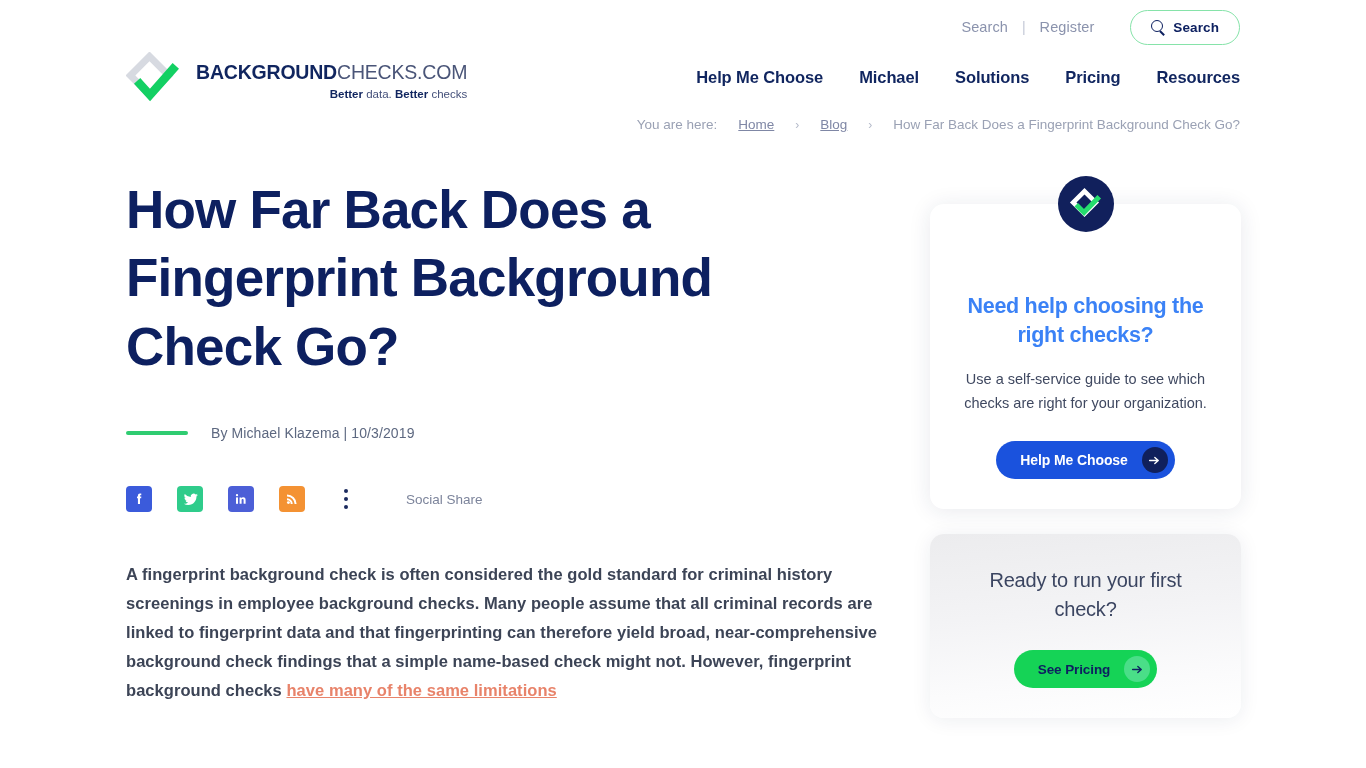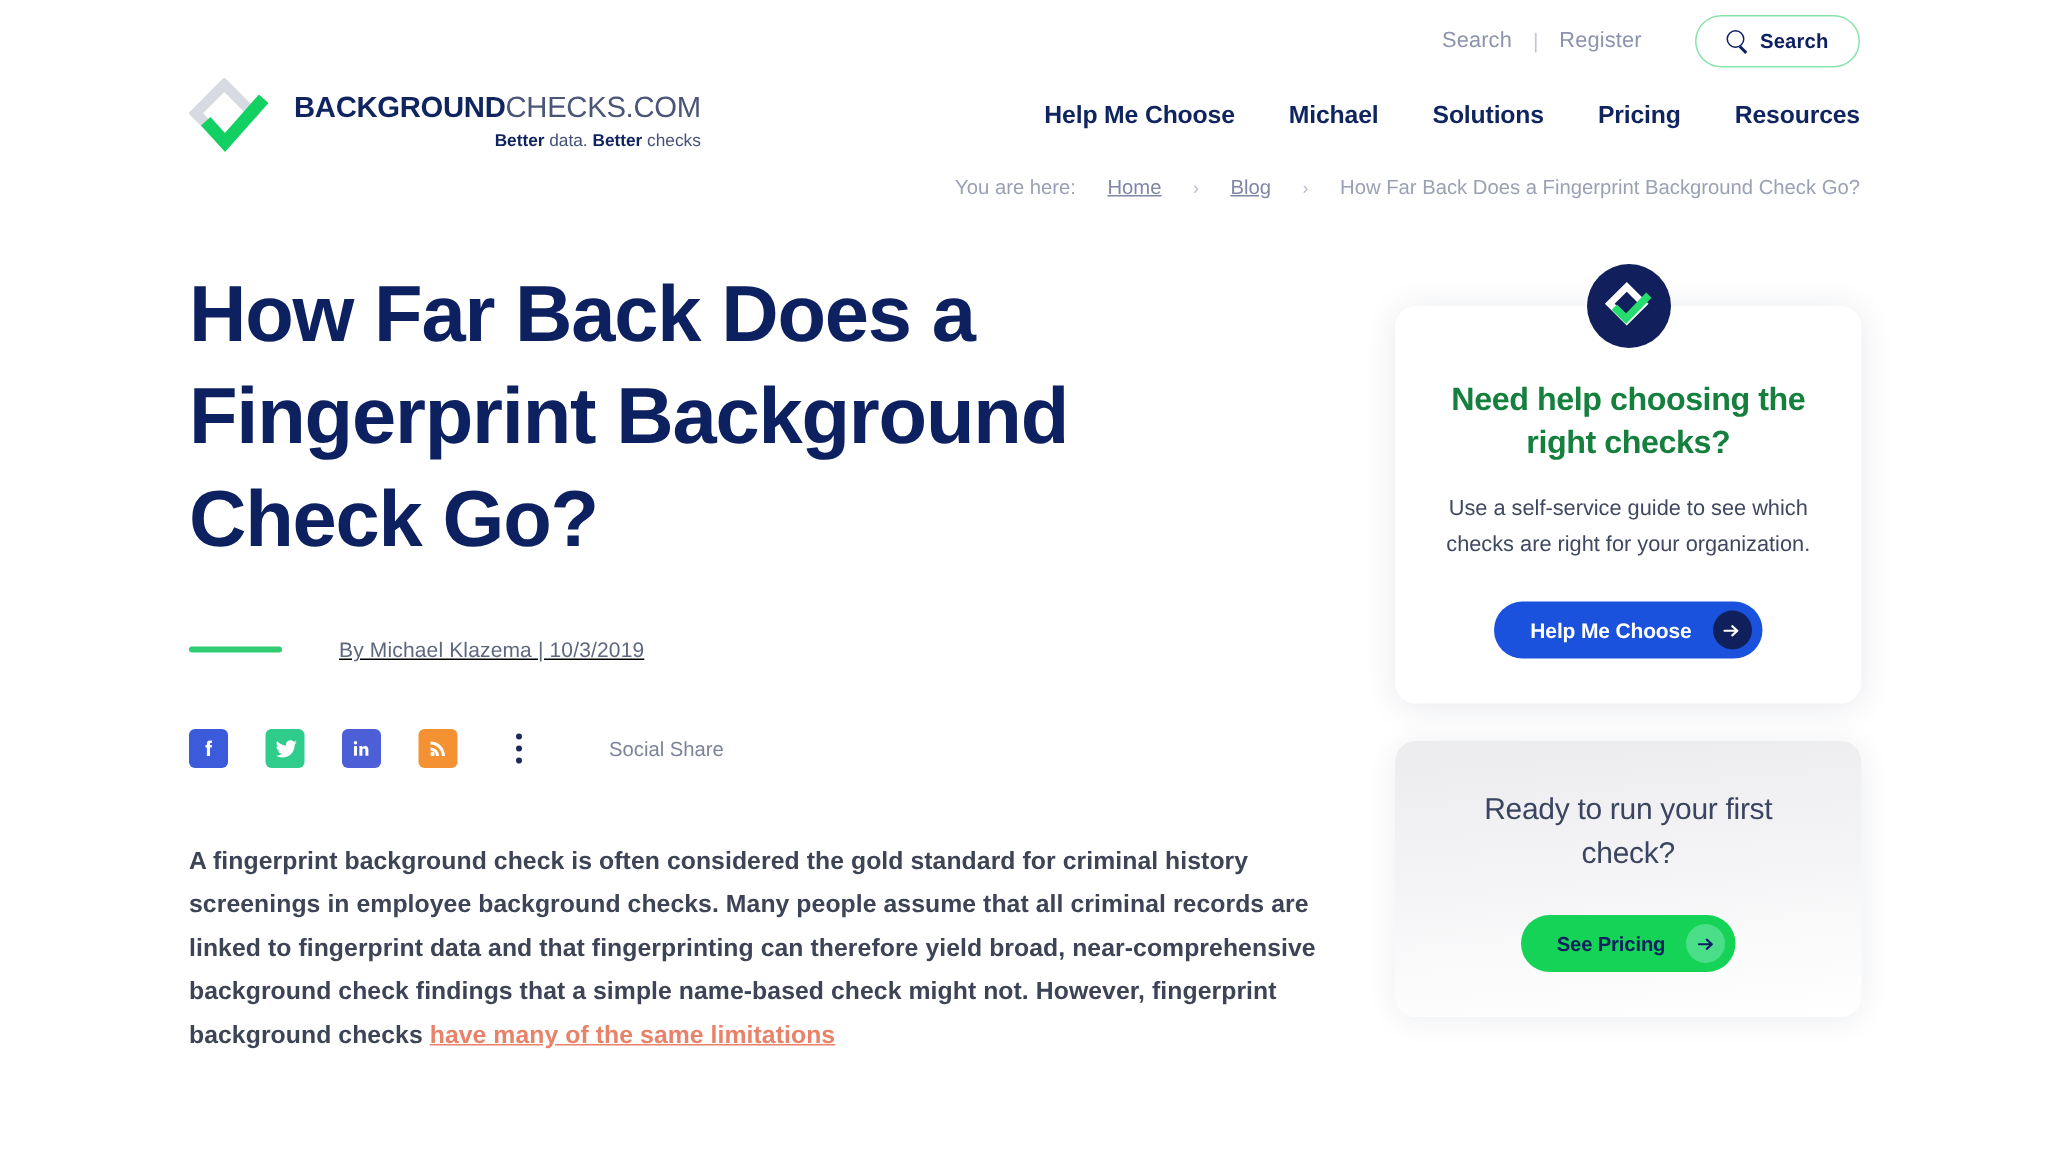--- a/index.html
+++ b/index.html
@@ -85,21 +85,21 @@
   .breadcrumb .chev { color: #b4bac9; font-size: 12px; }
   .breadcrumb .current { color: #9aa1b4; }
 
   
   .article { position: absolute; left: 126px; top: 176px; width: 760px; }
   .headline {
     font-size: 53px; font-weight: bold; color: #0d2060;
     line-height: 1.29; letter-spacing: -0.8px;
     max-width: 700px;
   }
-  .byline-row { display: flex; align-items: center; gap: 38px; margin-top: 44px; text-decoration: underline; }
+  .byline-row { display: flex; align-items: center; gap: 23px; margin-top: 44px; }
   .byline-bar { width: 62px; height: 4px; background: #2fcc71; border-radius: 2px; }
   .byline-text { font-size: 14px; color: #5d6880; letter-spacing: .1px; }
 
   .social-row { display: flex; align-items: center; gap: 0; margin-top: 45px; }
   .soc {
     width: 26px; height: 26px; border-radius: 4px;
     margin-right: 25px; position: relative; cursor: pointer;
     display:flex; align-items:center; justify-content:center;
   }
   .soc-fb { background: #3b5bdb; }
@@ -126,22 +126,22 @@
     position: relative; border-radius: 14px; background: #fff;
     box-shadow: 0 2px 22px rgba(30,40,80,.10);
   }
   .card-help { padding: 48px 30px 30px; text-align: center; margin-top: 28px; }
   .badge {
     position: absolute; top: -28px; left: 50%; transform: translateX(-50%);
     width: 56px; height: 56px; border-radius: 50%; background: #11205c;
     display: flex; align-items: center; justify-content: center;
   }
   .card-title {
-    font-size: 21.5px; font-weight: bold; color: #15803d;
-    line-height: 1.33; letter-spacing: -0.3px;
+    font-size: 21.5px; font-weight: bold; color: #3b82f6;
+    line-height: 1.33; letter-spacing: -0.3px; margin-top: 40px;
   }
   .card-body {
     margin-top: 19px; font-size: 14.5px; color: #3f4860; line-height: 1.63;
   }
   .btn-pill {
     margin: 26px auto 0; height: 38px; border: none; cursor: pointer;
     border-radius: 19px; display: inline-flex; align-items: center;
     padding: 0 7px 0 24px; gap: 14px;
   }
   .btn-blue { background: #1a52dd; }

